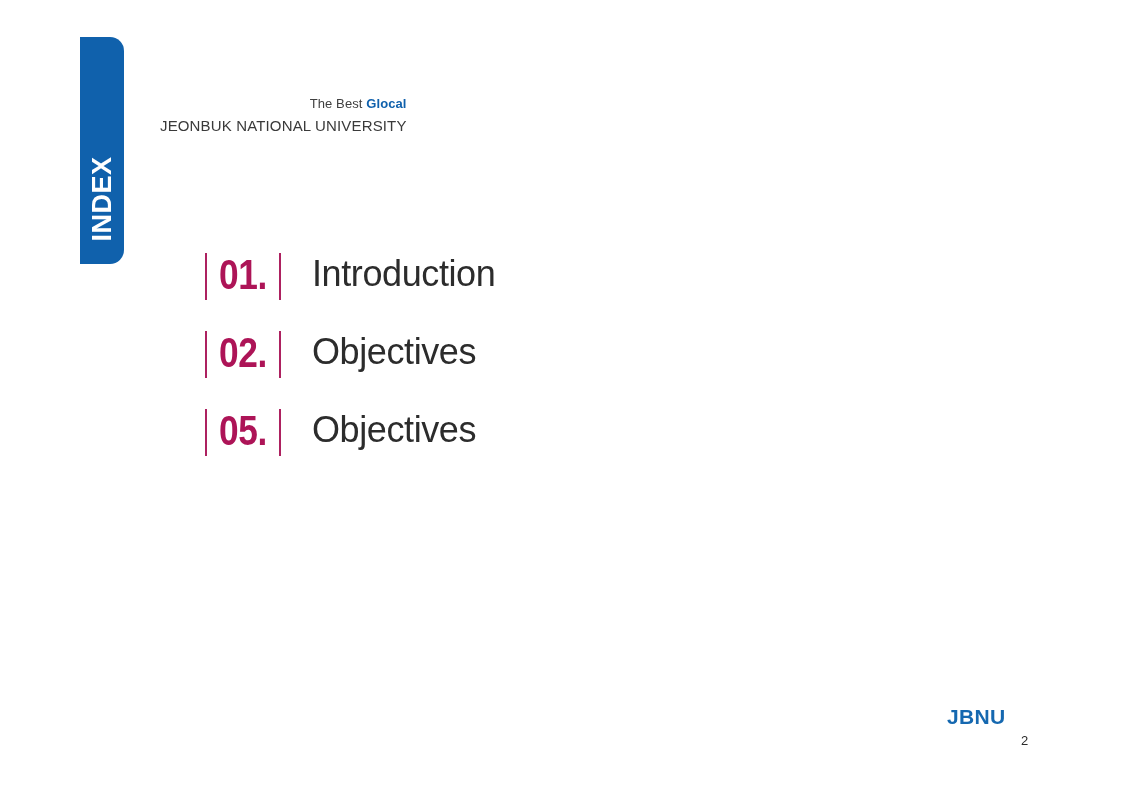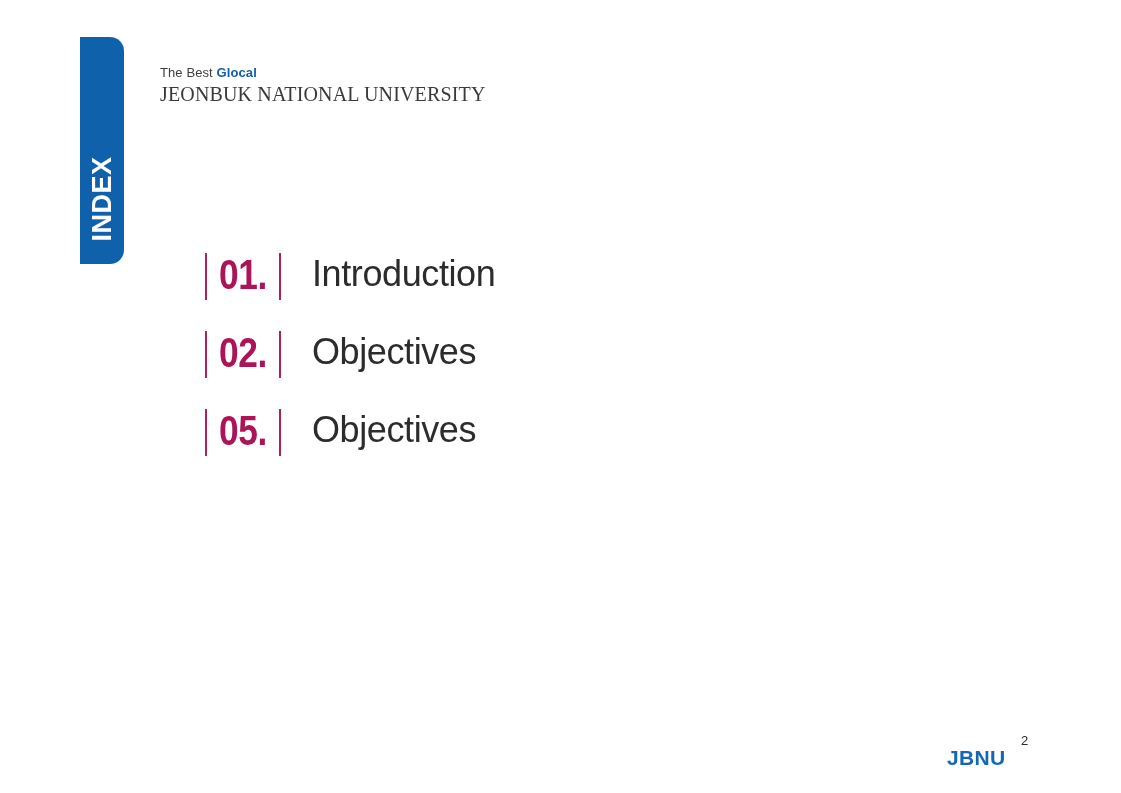--- a/index.html
+++ b/index.html
@@ -48,41 +48,41 @@
     left: 0;
     bottom: 0;
     width: 44px;
     height: 130px;
   }
 
   
   .header-lockup {
     position: absolute;
     left: 160px;
-    top: 65px;
+    top: 96px;
+    text-align: right;
   }
   .tagline {
     font-size: 13px;
     color: #3f3f3f;
     letter-spacing: 0.1px;
     line-height: 16px;
     white-space: nowrap;
   }
   .tagline .glocal {
     color: #1061AC;
     font-weight: bold;
   }
   .univ-name {
     margin-top: 5px;
-    font-size: 20px;
+    font-size: 15px;
     color: #3a3a3a;
     letter-spacing: 0.15px;
     line-height: 17px;
     white-space: nowrap;
-    font-family: Liberation Serif, serif;
   }
 
   
   .index-list {
     position: absolute;
     left: 205px;
     top: 222px;
     width: 800px;
   }
   .index-row {
@@ -119,21 +119,21 @@
     font-weight: normal;
     line-height: 52px;
     letter-spacing: -0.4px;
     white-space: nowrap;
   }
 
   
   .jbnu-logo {
     position: absolute;
     left: 947px;
-    top: 746px;
+    top: 705px;
     color: #1568B0;
     font-size: 21px;
     font-weight: bold;
     letter-spacing: 0.3px;
   }
   .page-number {
     position: absolute;
     left: 1021px;
     top: 733px;
     color: #2b2b2b;

